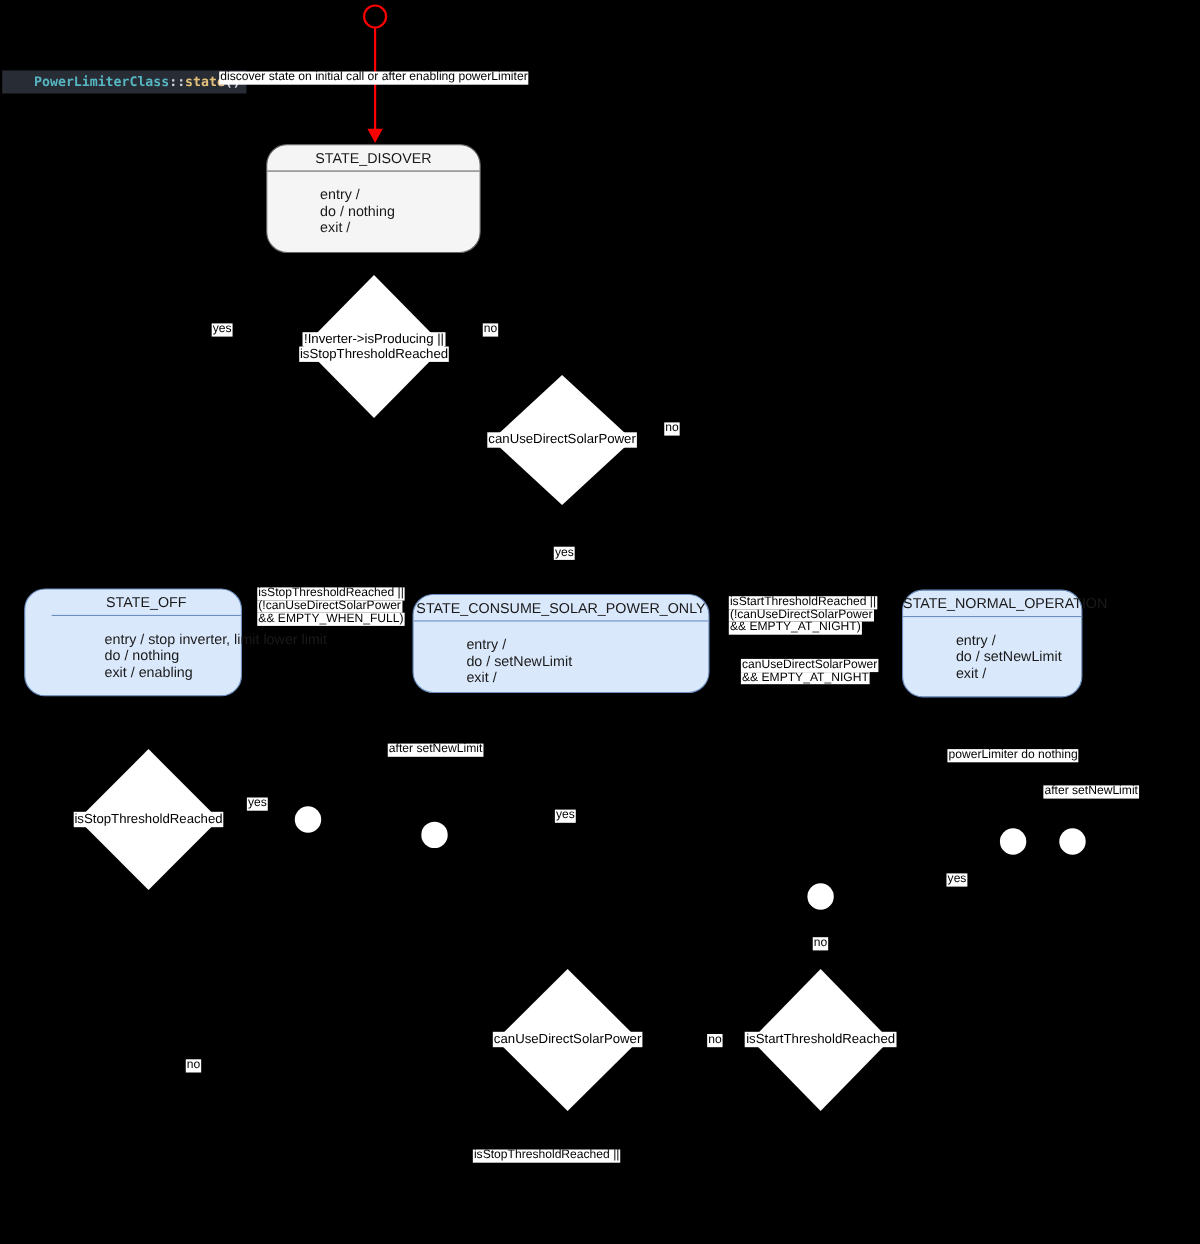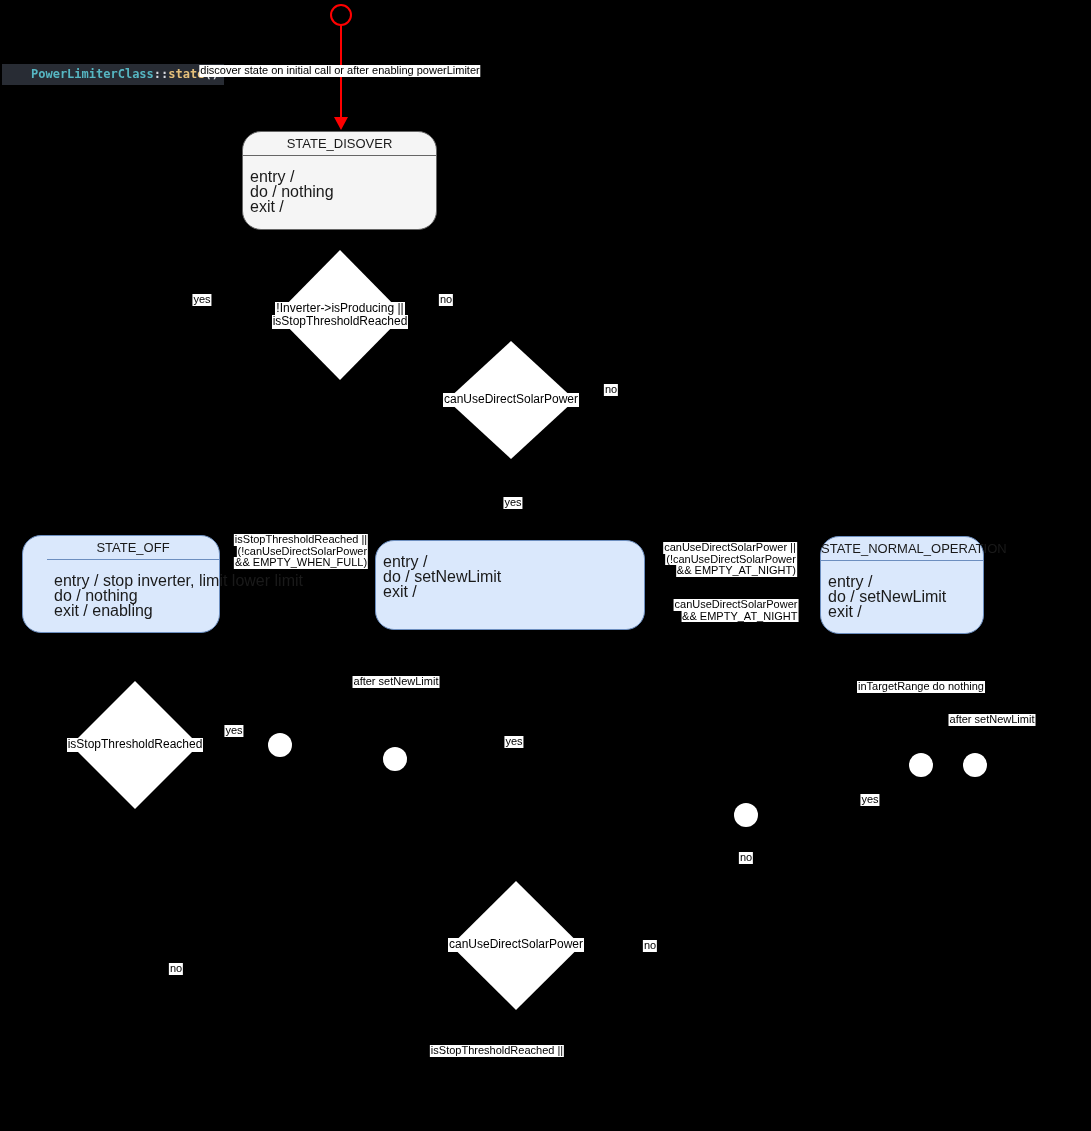--- a/index.html
+++ b/index.html
@@ -23,32 +23,32 @@
   .code .c-method{color:var(--code-method-color,#e5c07b);font-weight:700;}
   
   .state{position:absolute;box-sizing:border-box;border-radius:19px;border:1px solid;
     color:#1a1a1a;}
   .state.gray{background:var(--state-gray-fill,#f5f5f5);border-color:var(--state-gray-border,#666);}
   .state.blue{background:var(--state-blue-fill,#dae8fc);border-color:var(--state-blue-border,#6c8ebf);}
   .state .title{height:23px;line-height:23px;text-align:center;font-size:13px;
     border-bottom:1px solid;white-space:nowrap;}
   .state.gray .title{border-color:var(--state-gray-border,#666);}
   .state.blue .title{border-color:var(--state-blue-border,#6c8ebf);}
-  .state .body{padding:13px 0 0 7px;font-size:16px;line-height:15px;white-space:nowrap;}
+  .state .body{padding:13px 0 0 7px;font-size:13px;line-height:15px;white-space:nowrap;margin-left:41px;}
   
   .diamond{position:absolute;}
   .diamond svg{position:absolute;left:0;top:0;display:block;}
   .diamond .dlines{position:absolute;left:0;top:0;right:0;bottom:0;display:flex;
     flex-direction:column;align-items:center;justify-content:center;}
   .diamond .dlines span{background:var(--label-bg,#fff);color:var(--text,#000);
     font-size:12px;line-height:13.5px;white-space:nowrap;padding:0 1px;}
   
   .junction{position:absolute;background:var(--node-fill,#fff);border-radius:50%;}
   
-  .lbl{position:absolute;transform:translateX(-50%);text-align:right;font-size:11px;
+  .lbl{position:absolute;transform:translateX(-50%);text-align:left;font-size:11px;
     line-height:11.5px;white-space:nowrap;}
   .lbl div span{background:var(--label-bg,#fff);color:var(--text,#000);padding:0 1px;
     display:inline-block;}
 </style>
 </head>
 <body>
 
 <div class="canvas" id="canvas">
   <div class="start-circle" id="start-circle" style="left: 330px; top: 4px; width: 22px; height: 22px;"></div>
   <div class="start-line" id="start-line" style="left: 340px; top: 25px; height: 93px;"></div>
@@ -65,20 +65,21 @@
     </div>
     <div class="state blue" style="left: 22px; top: 535px; width: 198px; height: 98px; padding-left: 24px;">
       <div class="title">STATE_OFF</div>
       <div class="body">
         <div class="bline">entry / stop inverter, limit lower limit</div>
         <div class="bline">do / nothing</div>
         <div class="bline">exit / enabling</div>
       </div>
     </div>
     <div class="state blue" style="left: 375px; top: 540px; width: 270px; height: 90px;">
+      <div class="title">STATE_CONSUME_SOLAR_POWER_ONLY</div>
       <div class="body">
         <div class="bline">entry /</div>
         <div class="bline">do / setNewLimit</div>
         <div class="bline">exit /</div>
       </div>
     </div>
     <div class="state blue" style="left: 820px; top: 536px; width: 164px; height: 98px;">
       <div class="title">STATE_NORMAL_OPERATION</div>
       <div class="body">
         <div class="bline">entry /</div>
@@ -112,20 +113,28 @@
       </div>
     </div>
     <div class="diamond" style="left: 451px; top: 880.5px; width: 130px; height: 129px;">
       <svg width="130" height="129">
         <polygon points="65,0 130,64.5 65,129 0,64.5" fill="#ffffff"></polygon>
       </svg>
       <div class="dlines">
         <span>canUseDirectSolarPower</span>
       </div>
     </div>
+    <div class="diamond" style="left: 683px; top: 880.5px; width: 126px; height: 129px;">
+      <svg width="126" height="129">
+        <polygon points="63,0 126,64.5 63,129 0,64.5" fill="#ffffff"></polygon>
+      </svg>
+      <div class="dlines">
+        <span>isStartThresholdReached</span>
+      </div>
+    </div>
     <div class="junction" style="left: 268px; top: 733px; width: 24px; height: 24px;"></div>
     <div class="junction" style="left: 383px; top: 747px; width: 24px; height: 24px;"></div>
     <div class="junction" style="left: 909px; top: 753px; width: 24px; height: 24px;"></div>
     <div class="junction" style="left: 963px; top: 753px; width: 24px; height: 24px;"></div>
     <div class="junction" style="left: 734px; top: 803px; width: 24px; height: 24px;"></div>
     <div class="lbl" style="left: 340px; top: 65px;">
       <div><span>discover state on initial call or after enabling powerLimiter</span></div>
     </div>
     <div class="lbl" style="left: 202px; top: 294px;">
       <div><span>yes</span></div>
@@ -138,39 +147,39 @@
     </div>
     <div class="lbl" style="left: 513px; top: 497px;">
       <div><span>yes</span></div>
     </div>
     <div class="lbl" style="left: 301px; top: 534px;">
       <div><span>isStopThresholdReached ||</span></div>
       <div><span>(!canUseDirectSolarPower</span></div>
       <div><span>&amp;&amp; EMPTY_WHEN_FULL)</span></div>
     </div>
     <div class="lbl" style="left: 730px; top: 542px;">
-      <div><span>canUseDirectSolarPower ||</span></div>
+      <div><span>isStartThresholdReached ||</span></div>
       <div><span>(!canUseDirectSolarPower</span></div>
       <div><span>&amp;&amp; EMPTY_AT_NIGHT)</span></div>
     </div>
     <div class="lbl" style="left: 736px; top: 599px;">
       <div><span>canUseDirectSolarPower</span></div>
       <div><span>&amp;&amp; EMPTY_AT_NIGHT</span></div>
     </div>
     <div class="lbl" style="left: 234px; top: 725px;">
       <div><span>yes</span></div>
     </div>
     <div class="lbl" style="left: 396px; top: 676px;">
       <div><span>after setNewLimit</span></div>
     </div>
     <div class="lbl" style="left: 514px; top: 736px;">
       <div><span>yes</span></div>
     </div>
     <div class="lbl" style="left: 921px; top: 681px;">
-      <div><span>inTargetRange do nothing</span></div>
+      <div><span>powerLimiter do nothing</span></div>
     </div>
     <div class="lbl" style="left: 992px; top: 714px;">
       <div><span>after setNewLimit</span></div>
     </div>
     <div class="lbl" style="left: 870px; top: 794px;">
       <div><span>yes</span></div>
     </div>
     <div class="lbl" style="left: 746px; top: 852px;">
       <div><span>no</span></div>
     </div>

